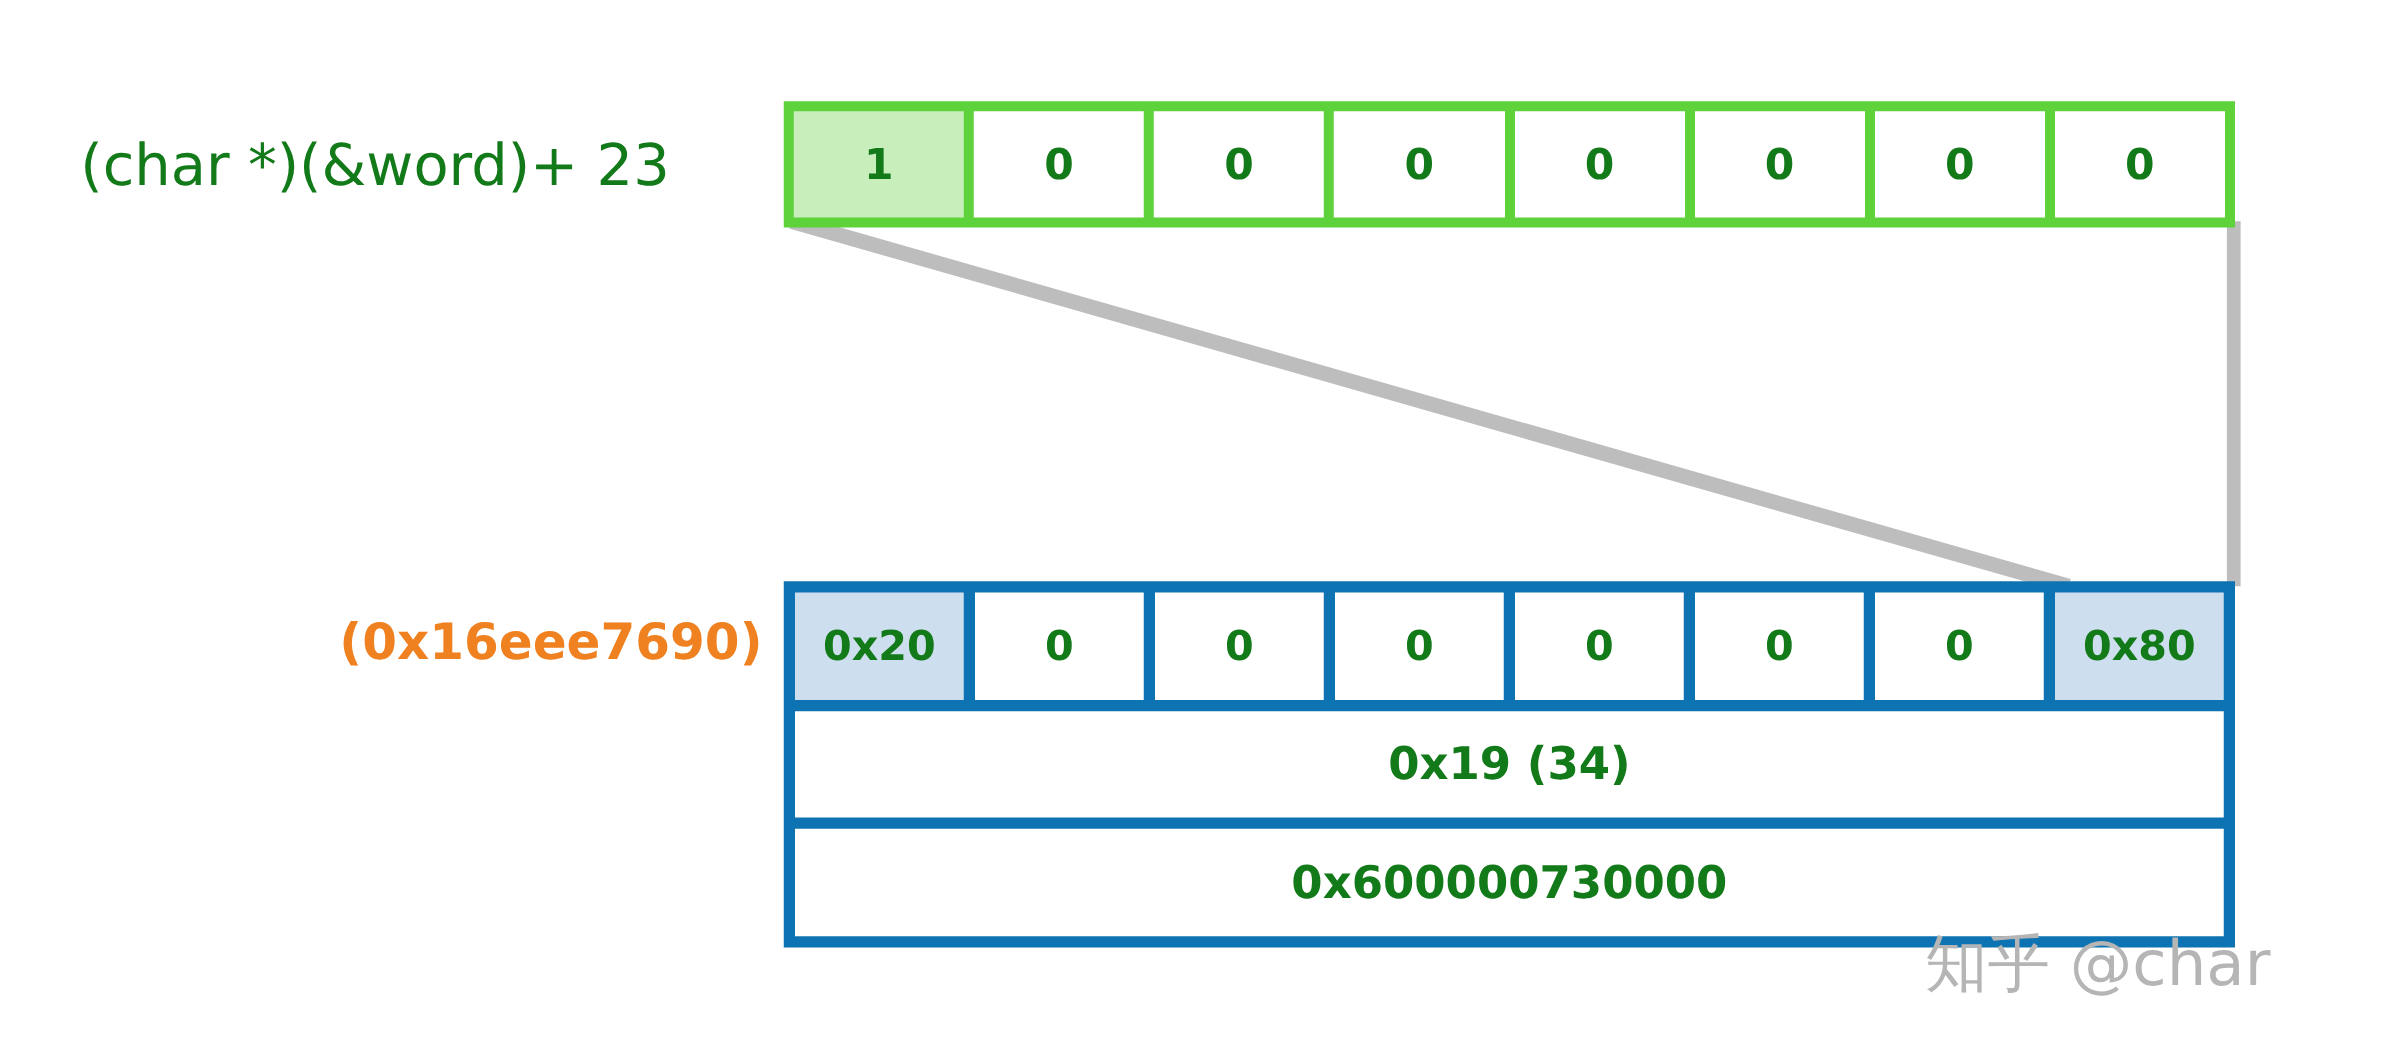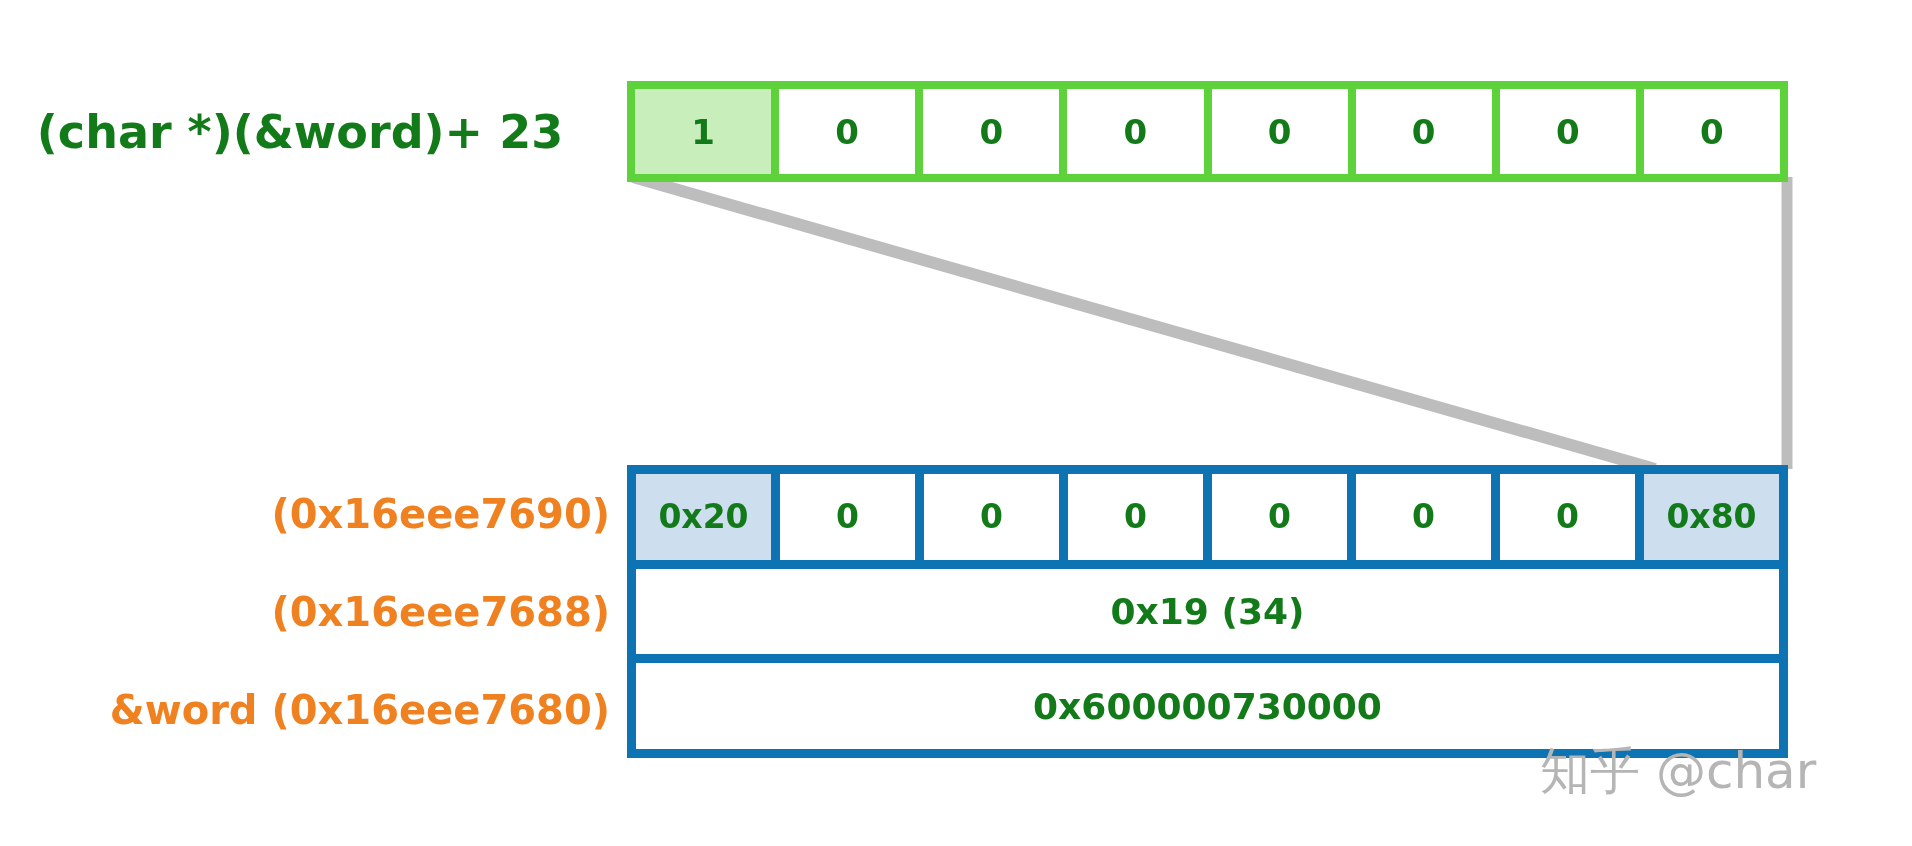--- a/index.html
+++ b/index.html
@@ -85,21 +85,21 @@
   .byte-row .cell.wide { font-size: 36px; }
 
   
   .green-label {
     position: absolute;
     left: 20px; top: 81px;
     width: 560px; height: 101px;
     display: flex;
     align-items: center;
     justify-content: center;
-    font-weight: bold;
+    font-weight: normal;
     font-size: 46px;
     color: var(--green_text);
     white-space: nowrap;
     z-index: 1;
   }
   .orange-label {
     position: absolute;
     left: 0;
     width: 610px;
     display: flex;
@@ -142,22 +142,20 @@
     <div class="cell">0</div>
     <div class="cell">0</div>
     <div class="cell">0</div>
     <div class="cell">0</div>
     <div class="cell">0</div>
     <div class="cell">0</div>
     <div class="cell">0</div>
   </div>
 
   <div class="orange-label row1">(0x16eee7690)</div>
-  <div class="orange-label row2">(0x16eee7688)</div>
-  <div class="orange-label row3">&amp;word (0x16eee7680)</div>
 
   <div class="byte-table">
     <div class="byte-row">
       <div class="cell hl">0x20</div>
       <div class="cell">0</div>
       <div class="cell">0</div>
       <div class="cell">0</div>
       <div class="cell">0</div>
       <div class="cell">0</div>
       <div class="cell">0</div>

